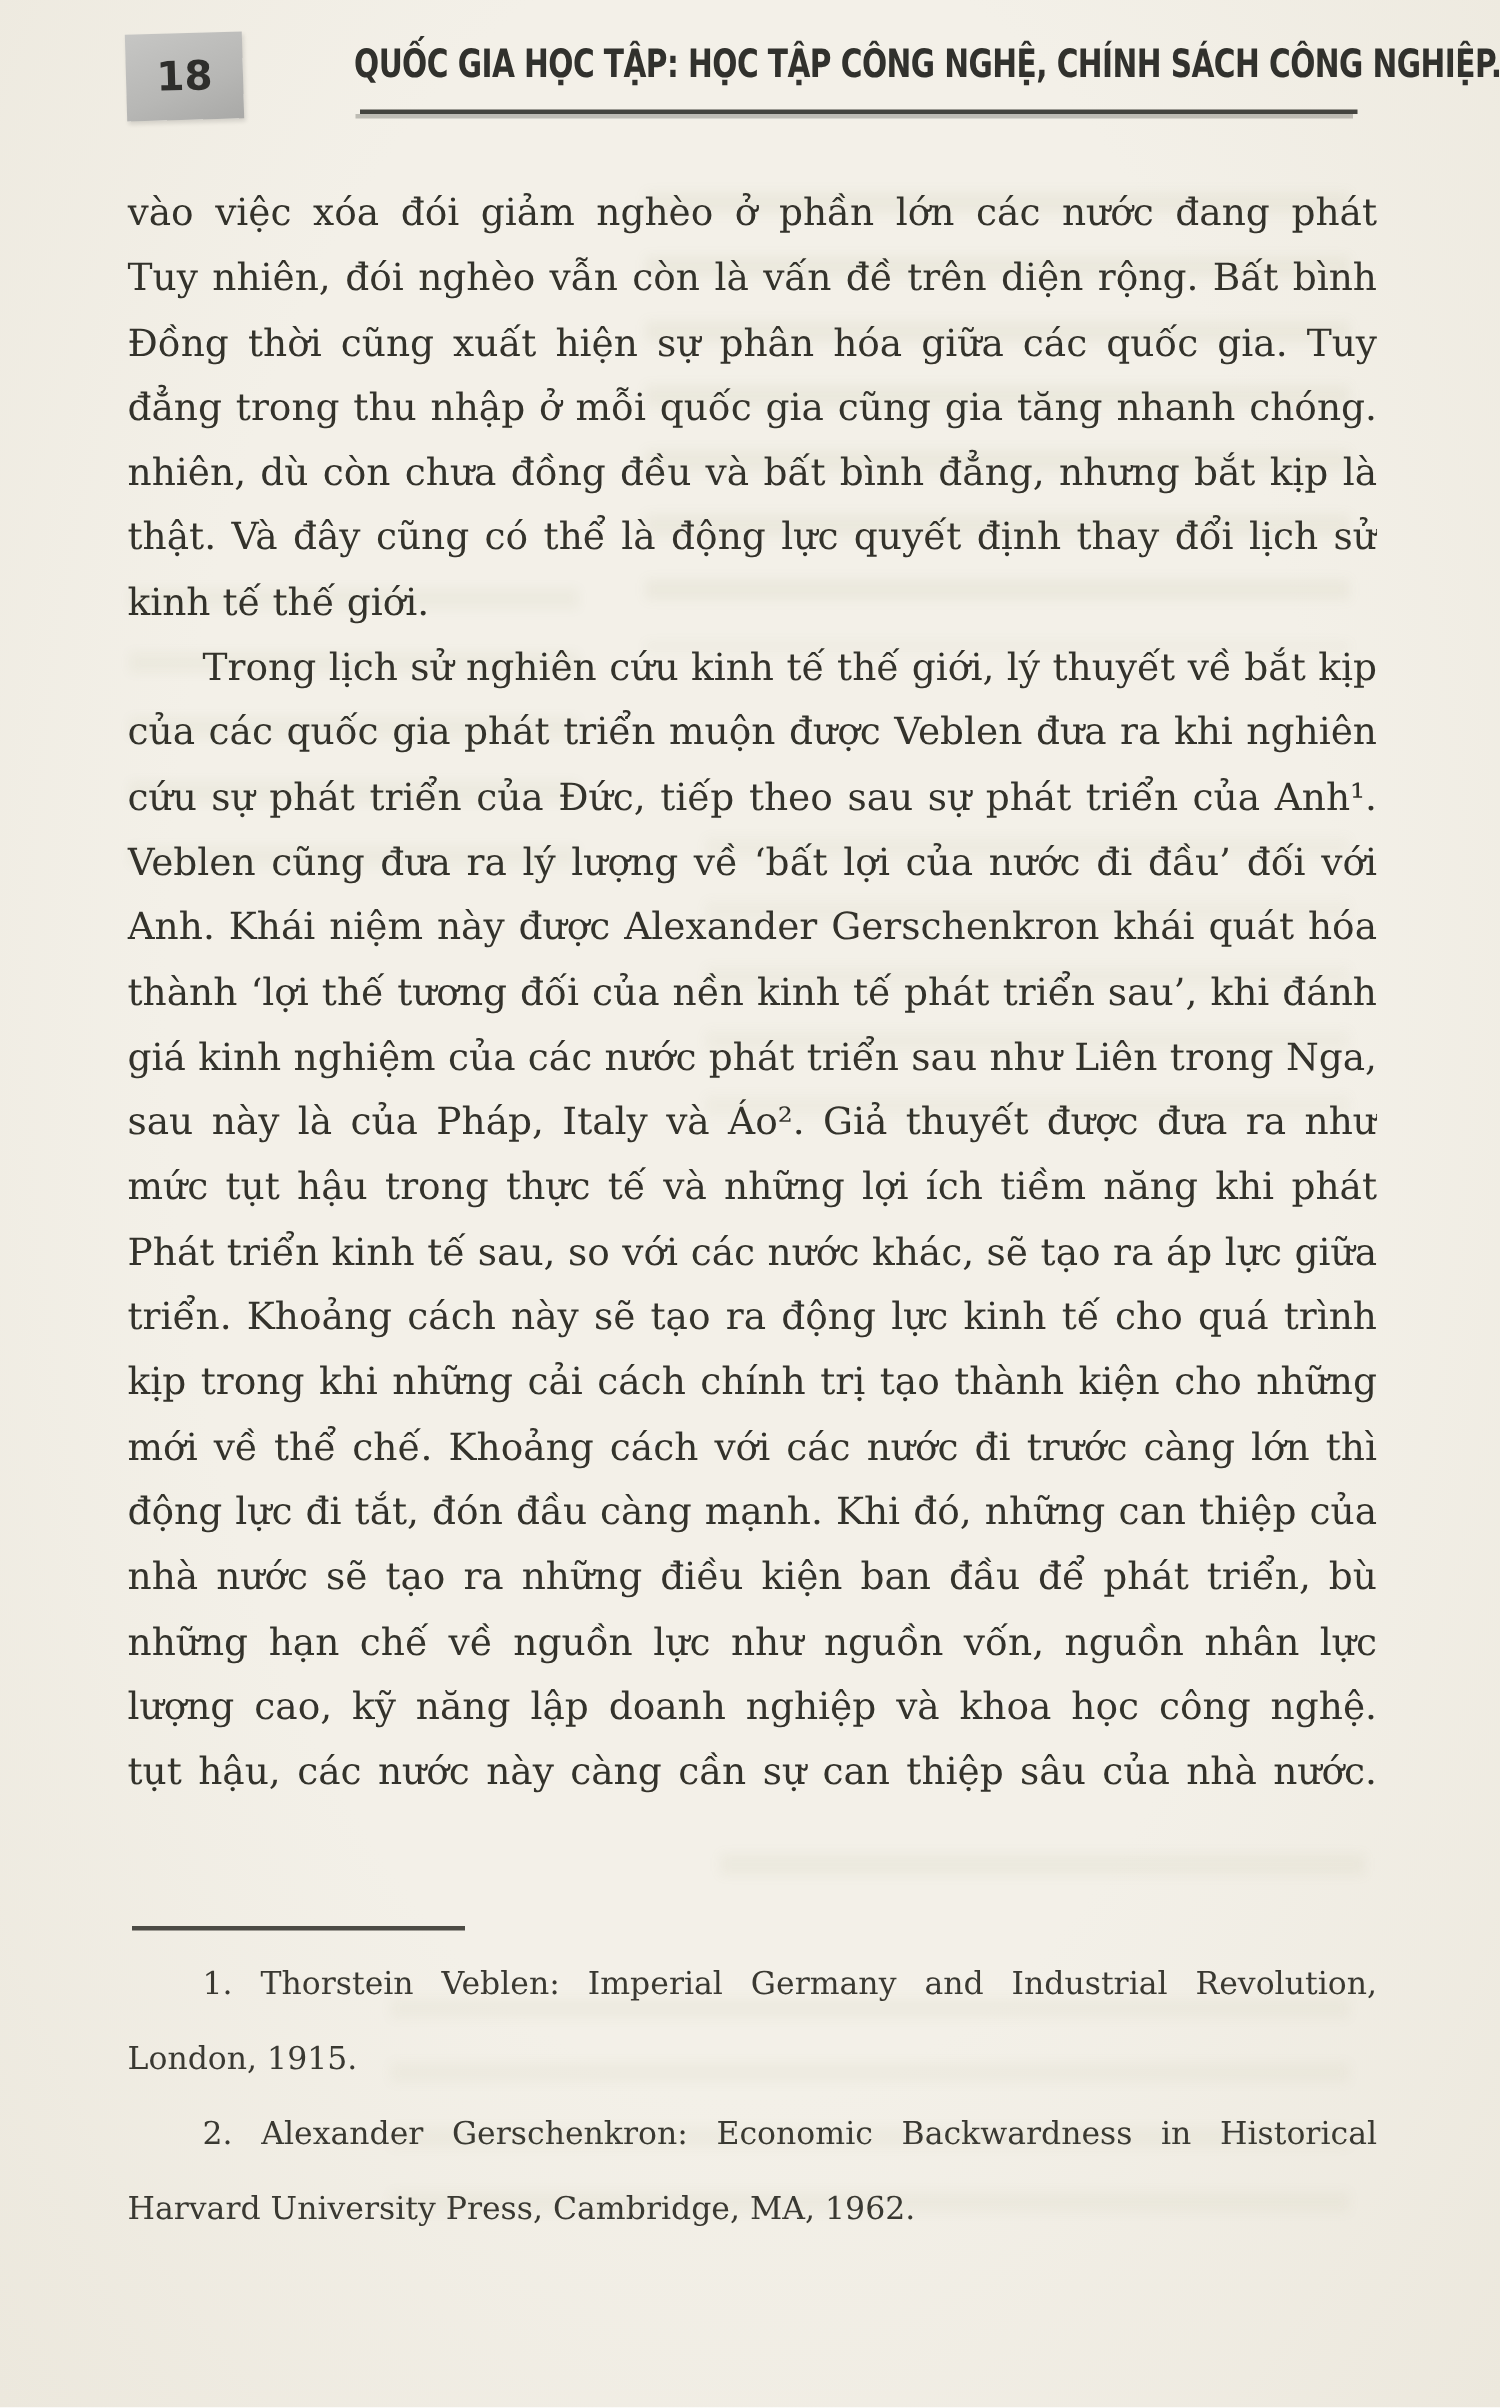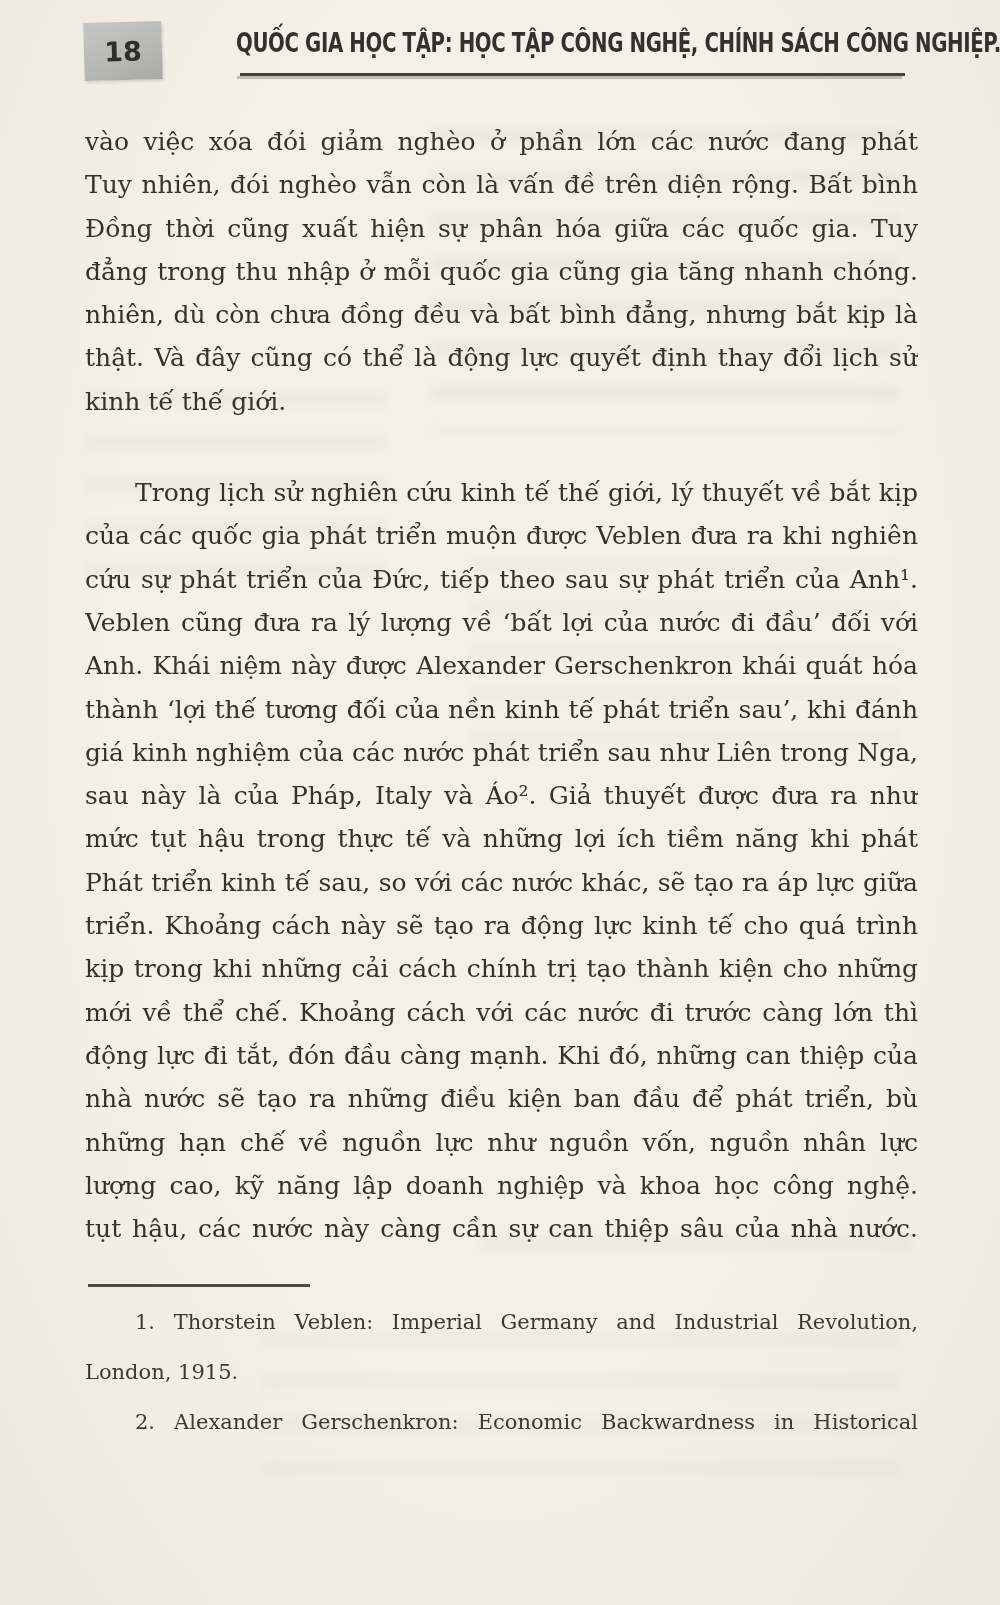--- a/index.html
+++ b/index.html
@@ -48,21 +48,21 @@
   
   .body-text {
     position:absolute; left:85px; top:120px; width:833px;
     font-size:25px; color:#33322b;
   }
   .line {
     height:43.3px; line-height:43.3px;
     text-align:justify; text-align-last:justify;
     white-space:normal; overflow:hidden;
   }
-  .line.indent { text-indent:50px;margin-top:48px; }
+  .line.indent { text-indent:50px; }
   .line.endpara { text-align-last:left; }
 
   
   .footnote-sep {
     position:absolute; left:88px; top:1284px; width:222px; height:3px;
     background:#4c4b45;
   }
   .footnotes {
     position:absolute; left:85px; top:1297px; width:833px;
     font-size:21px; color:#3a3932;
@@ -134,15 +134,16 @@
       <div class="line">những hạn chế về nguồn lực như nguồn vốn, nguồn nhân lực chất</div>
       <div class="line">lượng cao, kỹ năng lập doanh nghiệp và khoa học công nghệ. Càng</div>
       <div class="line">tụt hậu, các nước này càng cần sự can thiệp sâu của nhà nước.</div>
     </div>
 
   <div class="footnote-sep"></div>
   <div class="footnotes">
       <div class="fline indent">1. Thorstein Veblen: Imperial Germany and Industrial Revolution, Macmillan,</div>
       <div class="fline endpara">London, 1915.</div>
       <div class="fline indent">2. Alexander Gerschenkron: Economic Backwardness in Historical Perspective,</div>
+      <div class="fline endpara">Harvard University Press, Cambridge, MA, 1962.</div>
     </div>
 
 </div>
 
 </body></html>

